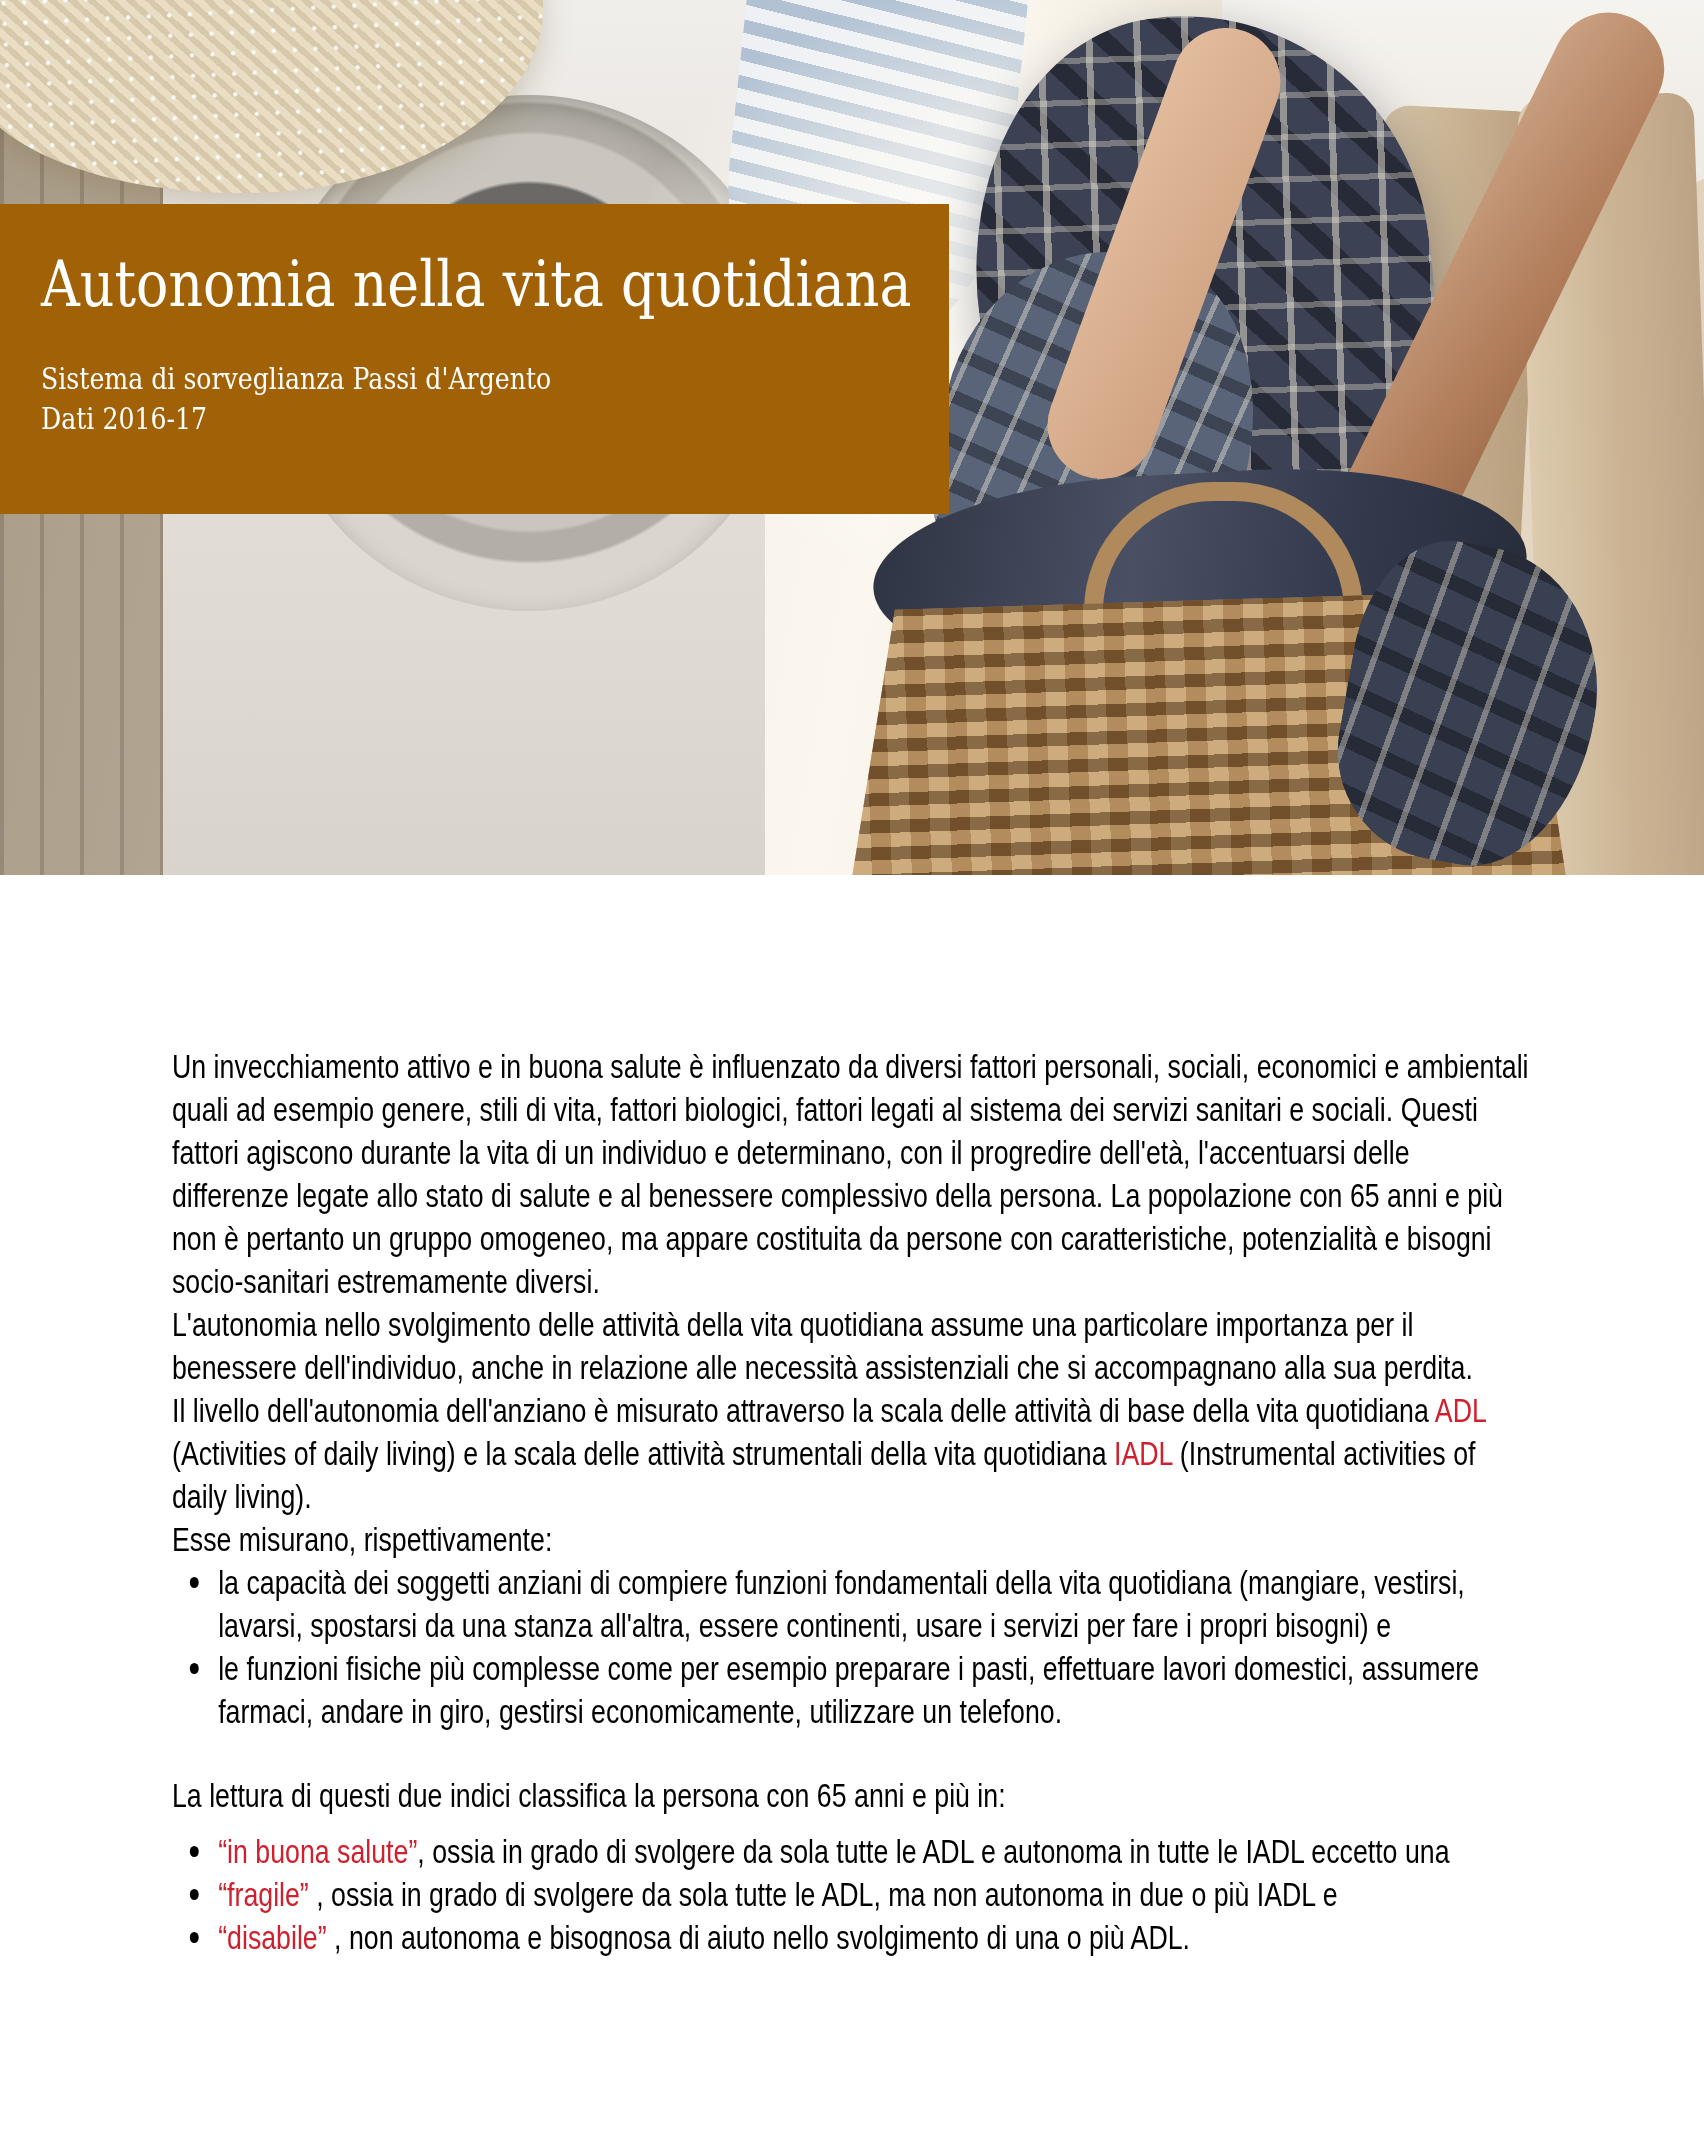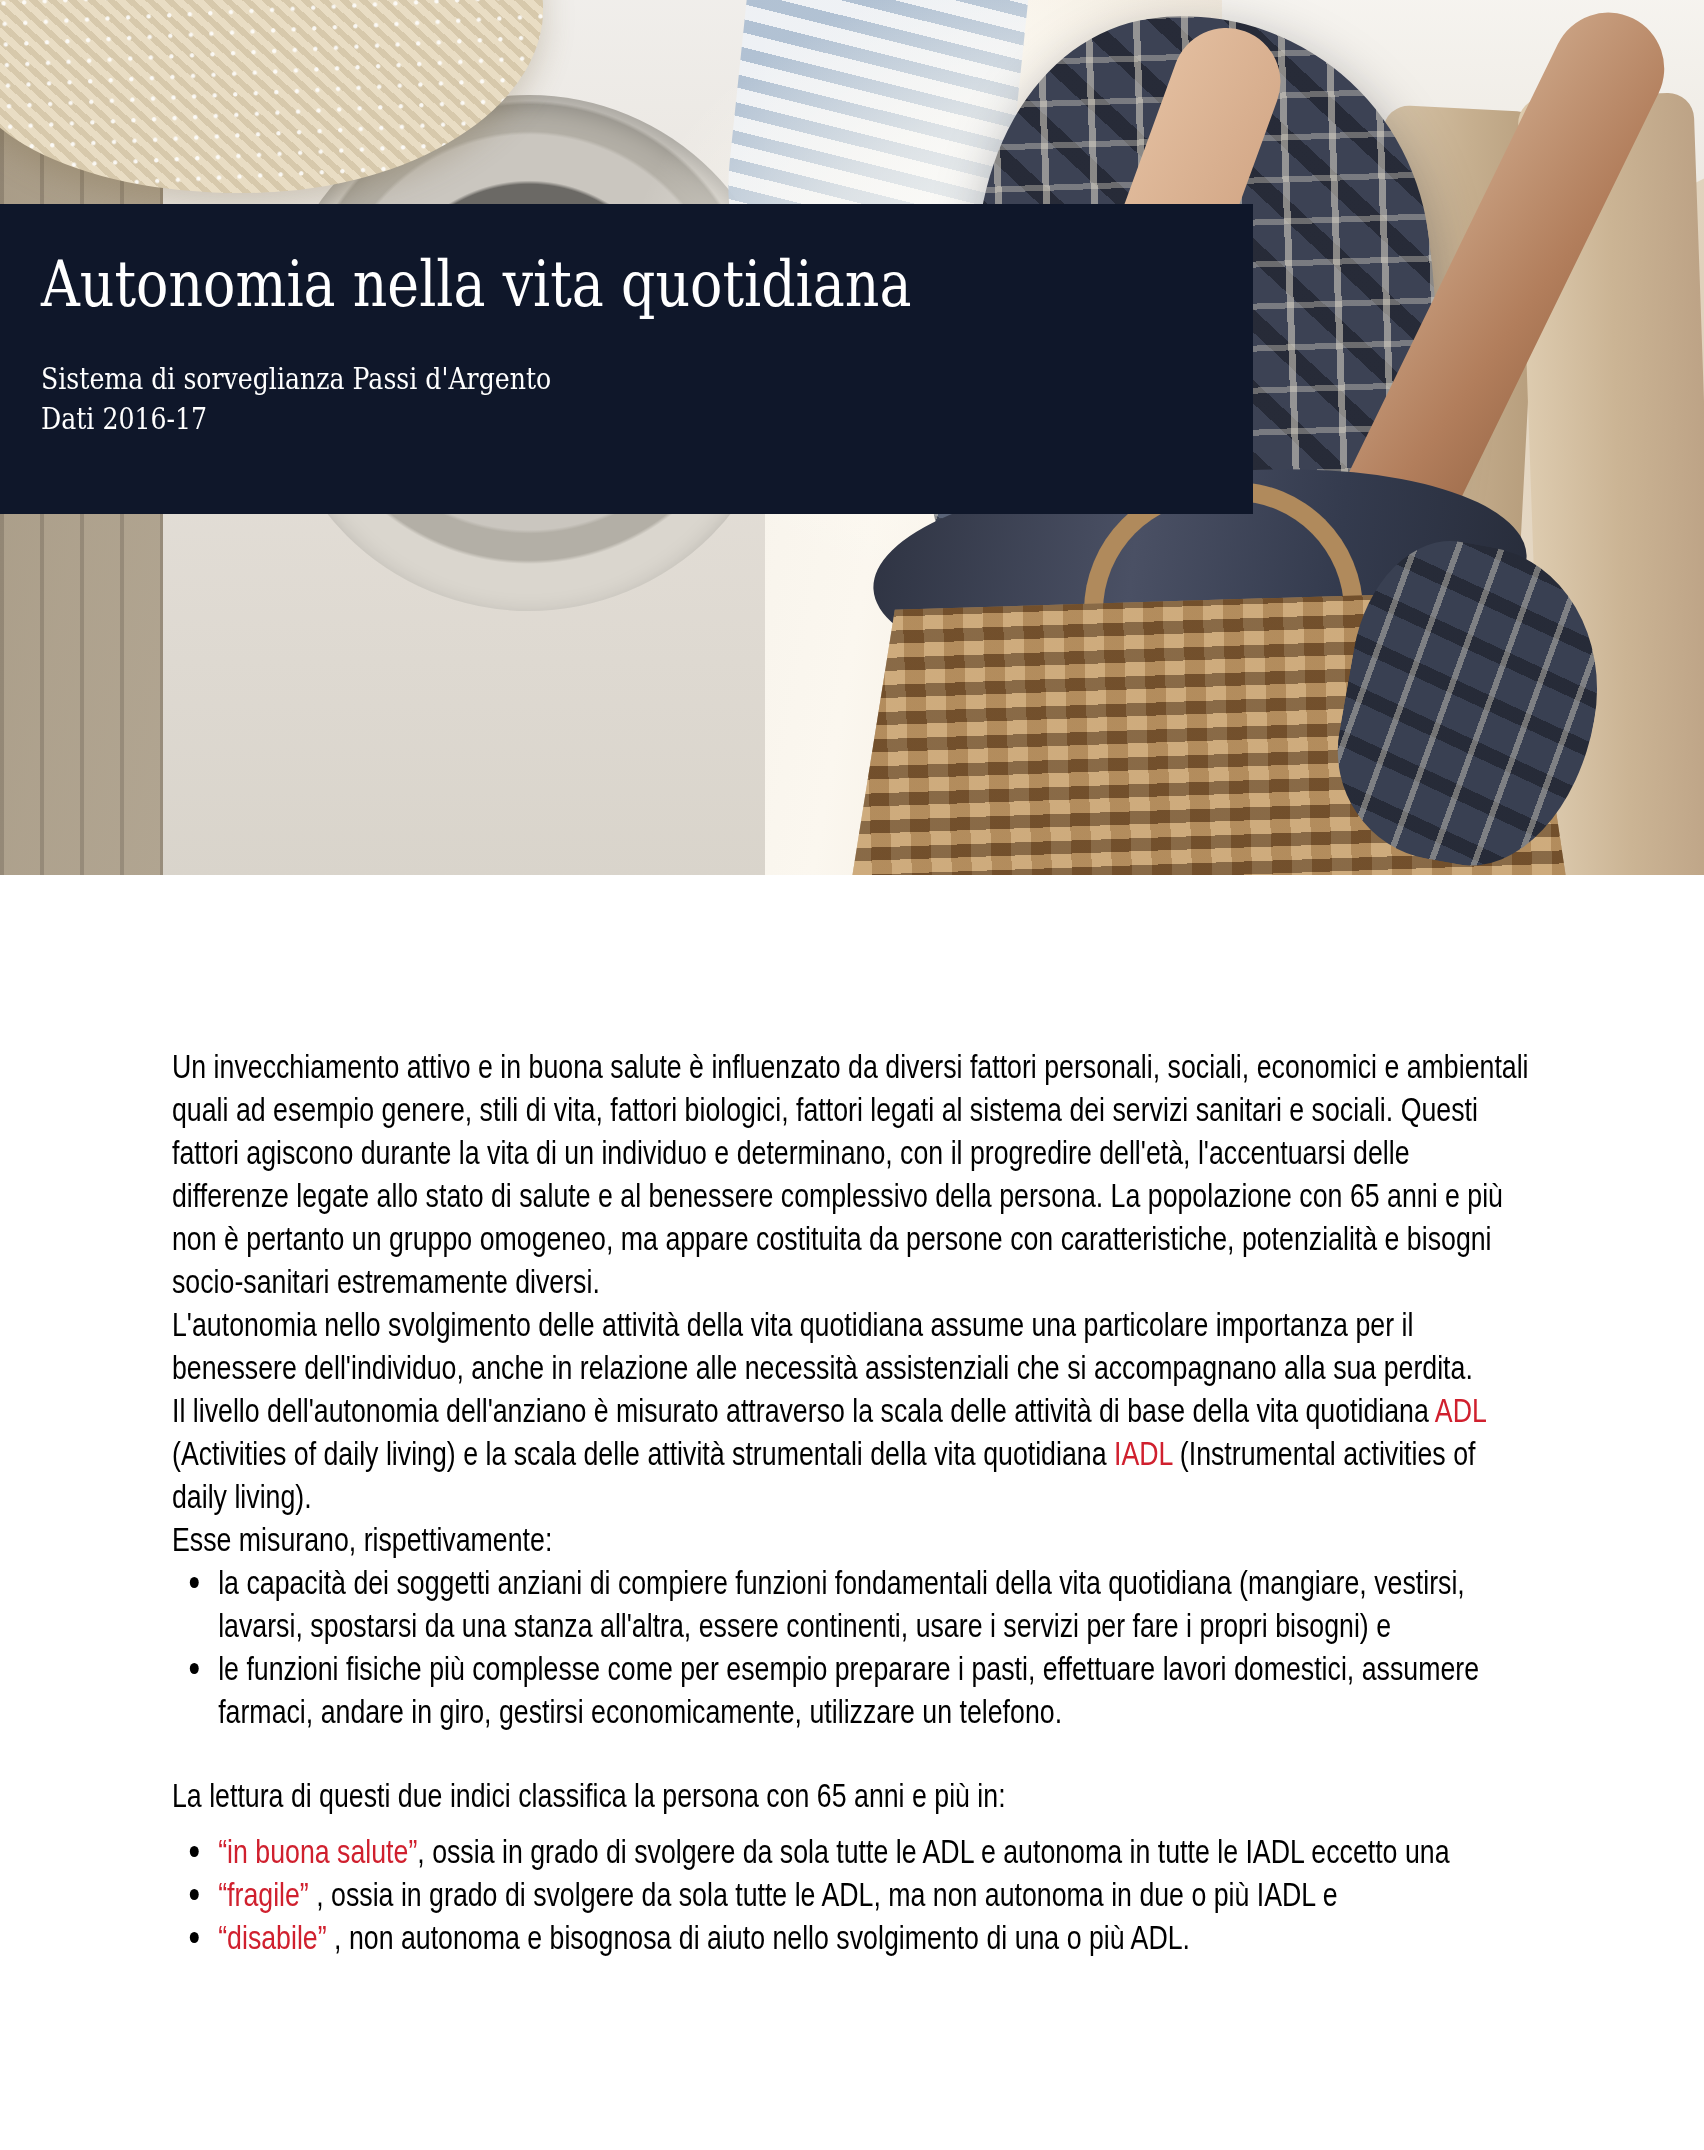--- a/index.html
+++ b/index.html
@@ -65,21 +65,21 @@
       background-color:#a8835a;
       background-image:repeating-linear-gradient(178deg,rgba(70,40,10,.45) 0 13px,rgba(232,192,132,.35) 13px 27px),
         repeating-linear-gradient(88deg,rgba(255,236,200,.28) 0 20px,rgba(118,78,38,.35) 20px 40px);}
   .cloth-overhang{left:1346px;top:546px;width:249px;height:318px;transform:rotate(10deg);
       border-radius:40% 60% 50% 50%/45% 55% 60% 40%;
       background-color:#394052;
       background-image:repeating-linear-gradient(100deg,rgba(230,224,206,.4) 0 6px,transparent 6px 41px),
         repeating-linear-gradient(15deg,rgba(20,22,30,.5) 0 14.6px,transparent 14.6px 47px);}
 
   
-  .banner{position:absolute;left:0;top:204px;width:1253px;height:310px;background:#0f172a;z-index:10;}
+  .banner{position:absolute;left:0;top:204px;width:949px;height:310px;background:#a16207;z-index:10;}
   .banner-inner{position:absolute;left:41px;top:0;width:1204px;transform:scaleX(.84);
       transform-origin:0 0;color:#fff;white-space:nowrap;}
   .banner-title{margin:0;padding-top:45px;font-family:"DejaVu Serif","Liberation Serif",serif;
       font-weight:400;font-size:64px;line-height:1.1;}
   .banner-sub{margin:40px 0 0 0;font-family:"DejaVu Serif","Liberation Serif",serif;
       font-size:30px;line-height:40px;font-weight:400;}
 
   
   .copy{position:absolute;left:172px;top:1045px;width:1678px;transform:scaleX(.81);
       transform-origin:0 0;font-size:33px;line-height:43px;color:#000;}

